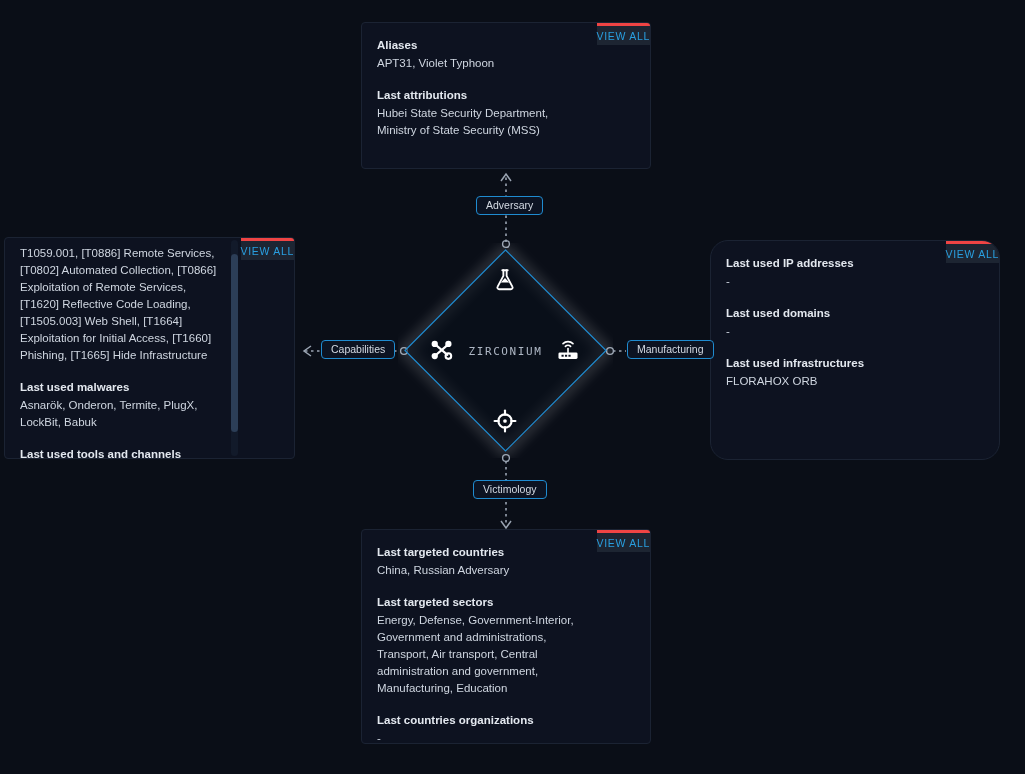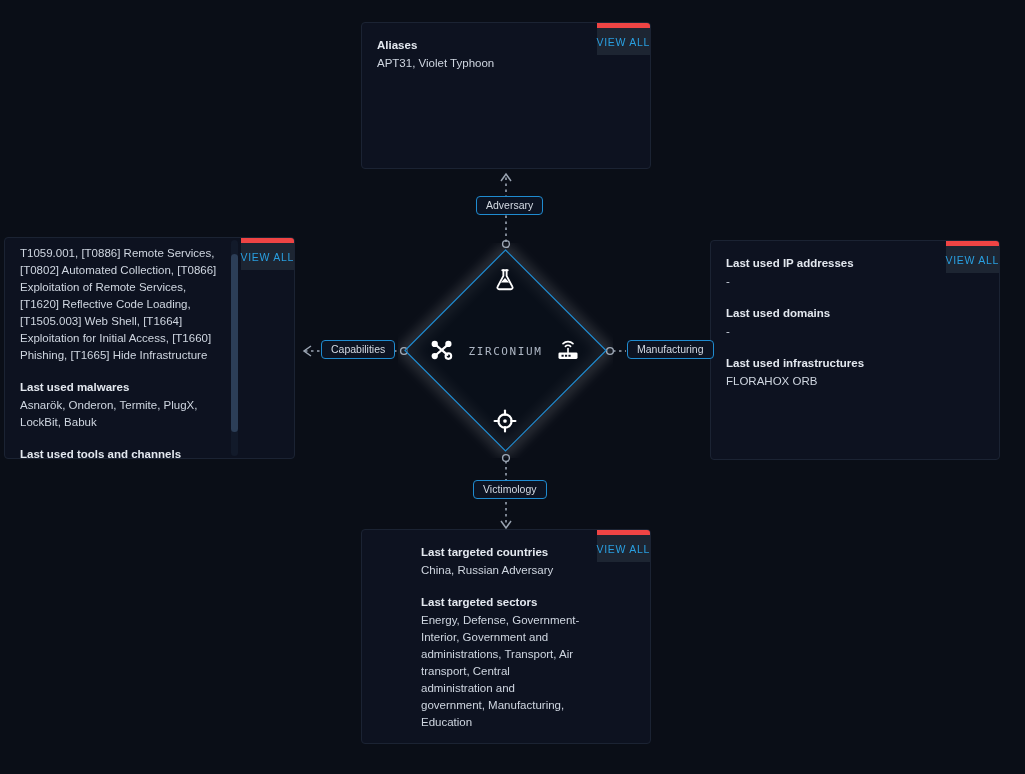--- a/index.html
+++ b/index.html
@@ -30,23 +30,23 @@
     overflow: hidden;
   }
   .panel-body {
     flex: 1 1 auto;
     padding: 14px 15px 10px 15px;
     overflow: hidden;
     position: relative;
   }
   .panel-footer {
     flex: 0 0 auto;
-    height: 32px;
+    height: 22px;
     background: #1d2532;
-    border-top: 5px solid #ef4444;
+    border-top: 3px solid #ef4444;
     display: flex;
     align-items: center;
     justify-content: center;
   }
   .view-all {
     color: #299fe0;
     font-size: 10.5px;
     letter-spacing: 0.7px;
     font-weight: 400;
     cursor: pointer;
@@ -65,22 +65,22 @@
   .field-value {
     color: #cfd6e0;
     font-size: 11.5px;
     font-weight: 400;
     line-height: 17px;
   }
 
   
   #panel-adversary   { left: 361px; top: 22px;  width: 290px; height: 147px; }
   #panel-capabilities{ left: 4px;  top: 237px; width: 291px; height: 222px; }
-  #panel-infra       { left: 710px; top: 240px; width: 290px; height: 220px; }
-  #panel-victimology { left: 361px; top: 529px; width: 290px; height: 215px; padding-left: 44px; }
+  #panel-infra       { left: 710px; top: 240px; width: 290px; height: 220px; border-radius: 18px; }
+  #panel-victimology { left: 361px; top: 529px; width: 290px; height: 215px; }
 
   
   #panel-capabilities .panel-body { padding: 7px 22px 8px 15px; }
   #panel-capabilities .field:first-child .field-label { display: none; }
 
   
   .scrollbar {
     position: absolute;
     top: 2px;
     right: 3px;
@@ -166,20 +166,24 @@
 <body>
 
 <div id="stage">
 
   <div class="panel" id="panel-adversary">
     <div class="panel-body">
       <div class="field">
         <div class="field-label">Aliases</div>
         <div class="field-value">APT31, Violet Typhoon</div>
       </div>
+      <div class="field">
+        <div class="field-label">Last attributions</div>
+        <div class="field-value">Hubei State Security Department, Ministry of State Security (MSS)</div>
+      </div>
     </div>
     <div class="panel-footer">
       <span class="view-all">VIEW ALL</span>
     </div>
   </div>
 
   <div class="panel" id="panel-capabilities">
     <div class="panel-body">
       <div class="field">
 

